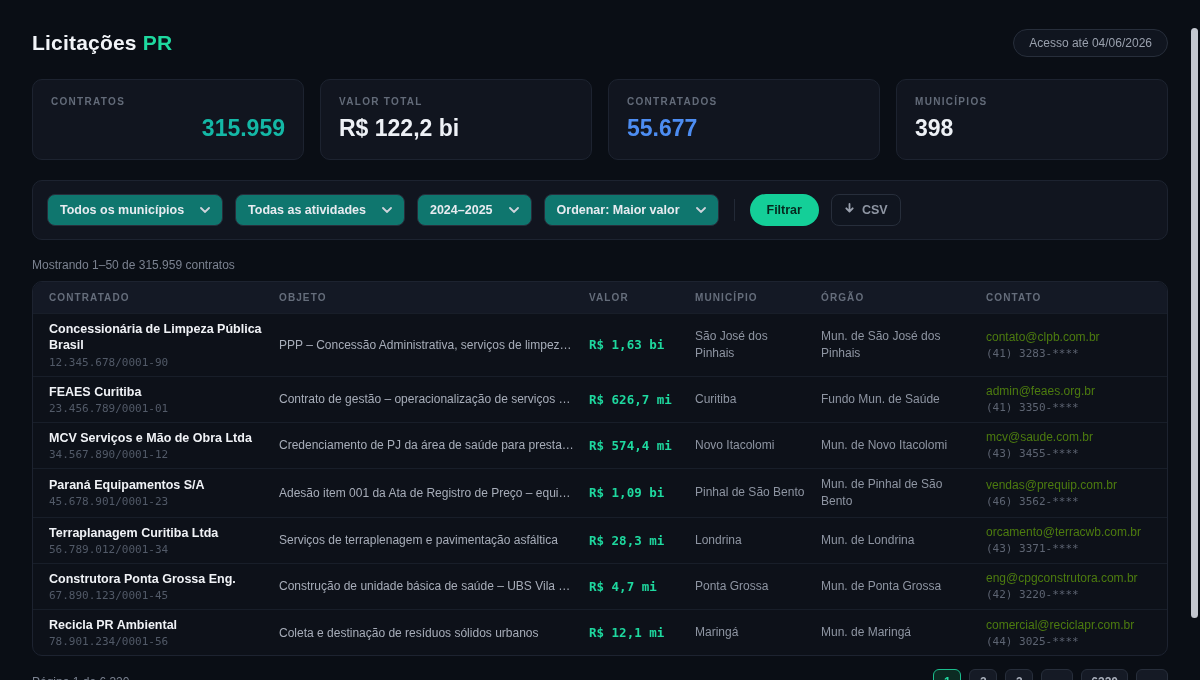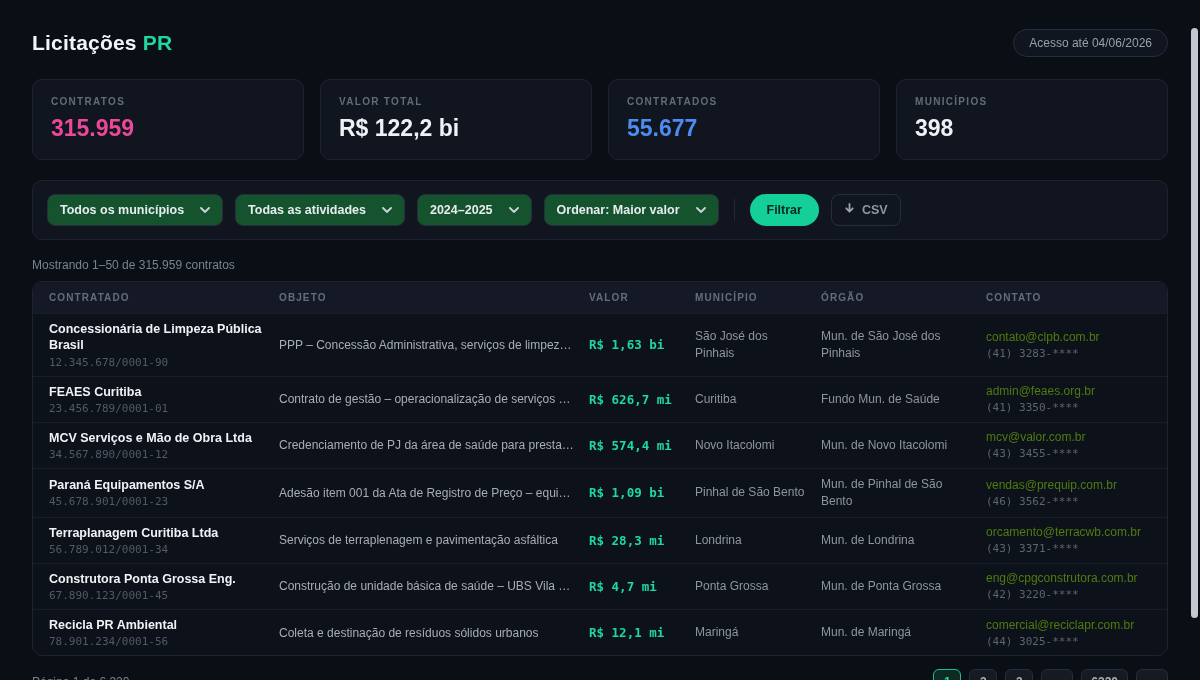--- a/index.html
+++ b/index.html
@@ -21,28 +21,28 @@
     font-size: 12px; color: #99a0ad; border: 1px solid #272e3b; background: #10151f;
     padding: 6px 15px; border-radius: 999px;
   }
 
   
   .stats { display: grid; grid-template-columns: repeat(4, 1fr); gap: 16px; margin-top: 22px; }
   .card { background: #11151f; border: 1px solid #1d2330; border-radius: 10px; }
   .stat { padding: 16px 18px 17px; }
   .stat-label { font-size: 10px; font-weight: 700; letter-spacing: 1.3px; color: #636b79; }
   .stat-value { font-size: 23px; font-weight: 700; color: #eef1f6; margin-top: 8px; }
-  .stat-value.green { color: #ec4899; }
+  .stat-value.green { color: #14b8a6; text-align: right; }
   .stat-value.blue  { color: #4d8df2; }
 
   
   .filterbar { margin-top: 20px; padding: 13px 14px; display: flex; align-items: center; gap: 12px; }
   .select {
     display: flex; align-items: center; justify-content: space-between; gap: 16px;
-    height: 32px; padding: 0 12px; background: #14532d; border: 1px solid #272e3b;
+    height: 32px; padding: 0 12px; background: #0f766e; border: 1px solid #272e3b;
     border-radius: 8px; color: #e8ebf0; font-size: 12.5px; font-weight: 600; cursor: pointer;
   }
   .chev { display: flex; align-items: center; }
   .vdivider { width: 1px; height: 22px; background: #232a37; margin: 0 3px; }
   .btn-filtrar {
     height: 32px; padding: 0 17px; background: #14cf98; color: #06281e; border: none;
     border-radius: 16px; font-weight: 700; font-size: 12.5px; font-family: inherit; cursor: pointer;
   }
   .btn-csv {
     height: 32px; padding: 0 12px; background: #10151f; border: 1px solid #272e3b; border-radius: 8px;
@@ -200,21 +200,21 @@
     <div class="trow row">
       <div class="cell">
         <div class="name">MCV Serviços e Mão de Obra Ltda</div>
         <div class="cnpj">34.567.890/0001-12</div>
       </div>
       <div class="cell objeto">Credenciamento de PJ da área de saúde para prestaç…</div>
       <div class="cell valor">R$ 574,4 mi</div>
       <div class="cell mun">Novo Itacolomi</div>
       <div class="cell orgao">Mun. de Novo Itacolomi</div>
       <div class="cell">
-        <div class="email">mcv@valor.com.br</div>
+        <div class="email">mcv@saude.com.br</div>
         <div class="phone">(43) 3455-****</div>
       </div>
     </div>
 
     <div class="trow row">
       <div class="cell">
         <div class="name">Paraná Equipamentos S/A</div>
         <div class="cnpj">45.678.901/0001-23</div>
       </div>
       <div class="cell objeto">Adesão item 001 da Ata de Registro de Preço – equipa…</div>

